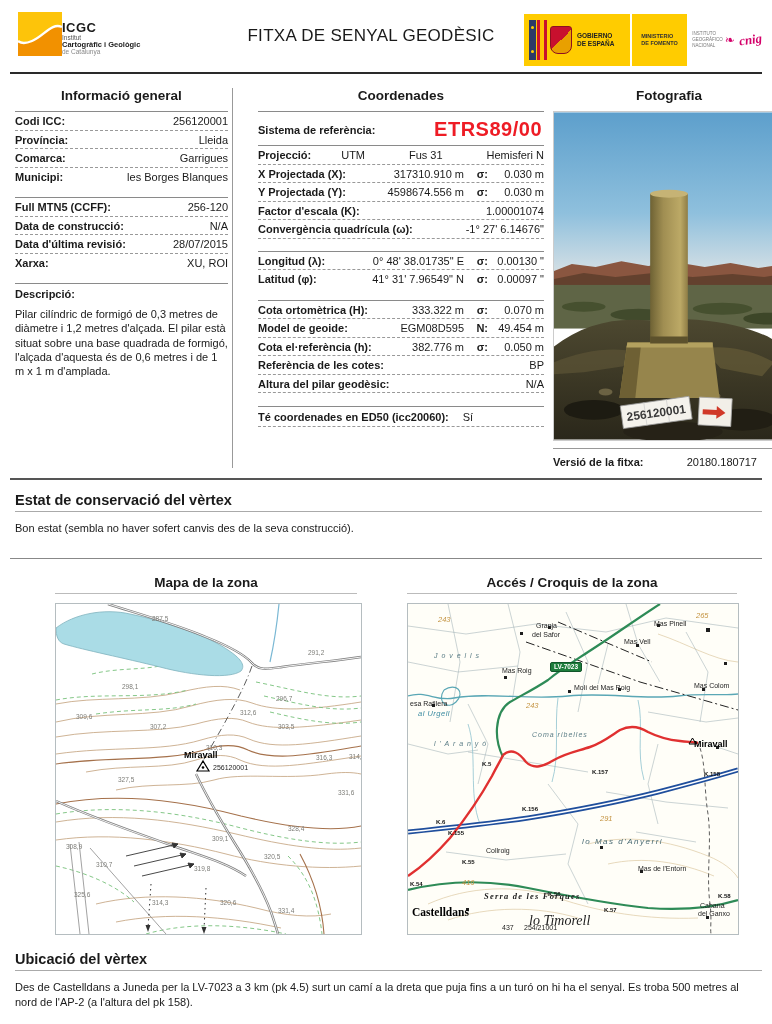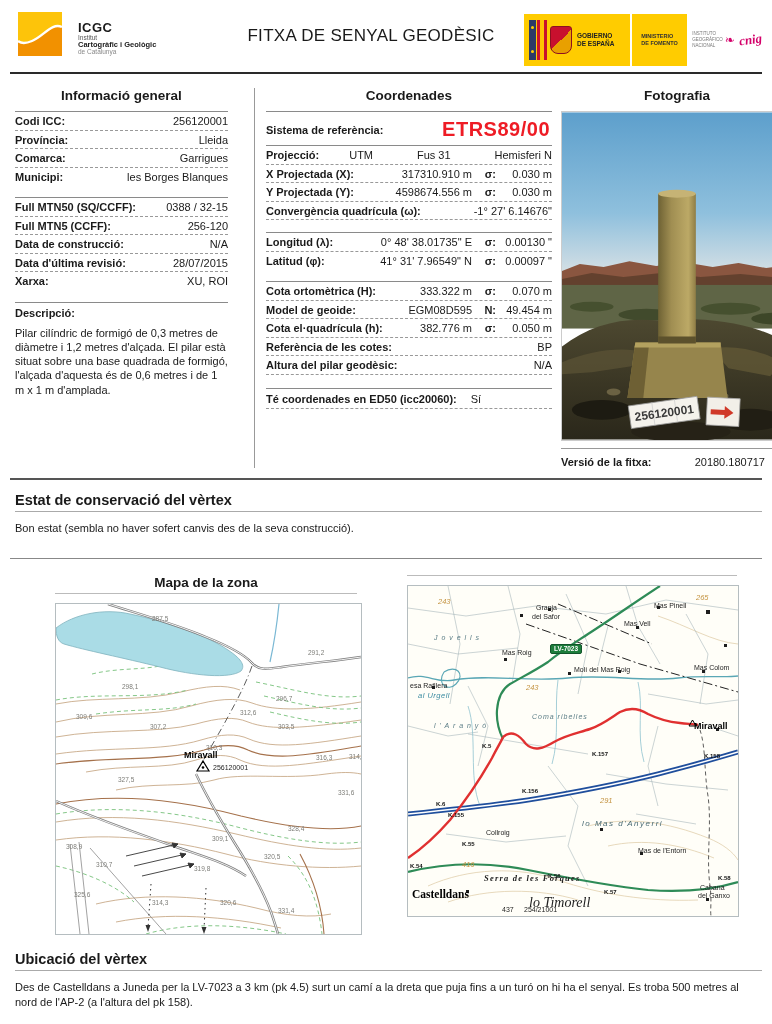--- a/index.html
+++ b/index.html
@@ -3,21 +3,21 @@
 <meta charset="utf-8">
 <style>
   html,body{margin:0;padding:0;background:#fff;}
   body{width:772px;font-family:"Liberation Sans",sans-serif;color:#1a1a1a;-webkit-font-smoothing:antialiased;}
   .page{position:relative;width:772px;height:1024px;background:#fff;overflow:hidden;}
 
   
   .hdr{display:flex;align-items:flex-start;padding:12px 10px 0 18px;}
   .logo-block{display:flex;width:200px;}
   .logo-mark{width:44px;height:44px;flex:none;}
-  .logo-text{margin-left:16px;line-height:1.05;margin-top:9px;}
+  .logo-text{margin-left:0;line-height:1.05;margin-top:9px;}
   .logo-acro{font-size:13px;font-weight:bold;letter-spacing:.5px;}
   .logo-l1{font-size:6.5px;color:#555;}
   .logo-l2{font-size:7.5px;font-weight:bold;}
   .logo-l3{font-size:6.5px;color:#888;}
   .title{flex:1;text-align:center;font-size:17px;font-weight:normal;letter-spacing:.3px;margin-top:14px;}
   .gov{width:238px;display:flex;margin-top:2px;}
   .gov-y{background:#ffcc00;display:flex;align-items:center;height:52px;}
   .gov-y1{width:118px;border-right:2px solid #fff;}
   .gov-y2{width:62px;justify-content:center;}
   .flagpole{width:7px;height:40px;background:#2b3a67;margin-left:5px;position:relative;}
@@ -28,21 +28,21 @@
   .min-txt{font-size:5.5px;font-weight:bold;line-height:1.3;color:#333;text-align:left;margin:0 auto;}
   .ign{flex:1;display:flex;align-items:center;padding-left:5px;}
   .ign-txt{font-size:4.5px;color:#777;line-height:1.3;}
   .cnig{font-family:"Liberation Serif",serif;font-style:italic;font-weight:bold;color:#d4006a;font-size:13px;margin-left:4px;transform:rotate(-8deg);}
   .cnig-swash{color:#d4006a;font-size:12px;margin-left:2px;}
   .hdr-rule{border-top:2px solid #2a2a2a;margin:6px 10px 0;}
 
   
   .cols{display:flex;padding:14px 10px 0 15px;}
   .col1{width:213px;flex:none;}
-  .col2{width:286px;flex:none;border-left:1.5px solid #999;margin-left:26px;padding-left:11px;}
+  .col2{width:286px;flex:none;border-left:1.5px solid #999;margin-left:4px;padding-left:25px;}
   .col3{width:232px;flex:none;margin-left:9px;}
   .colhead{font-size:13.5px;font-weight:bold;text-align:center;margin:0 0 8px;}
 
   .grp{border-top:1px solid #8a8a8a;}
   .grp + .grp{margin-top:12px;}
   .grp.tdash{border-bottom:1px dashed #999;}
   .trow{display:flex;align-items:baseline;padding:3px 0 2.5px;font-size:11px;}
   .trow + .trow{border-top:1px dashed #999;}
   .rl{font-weight:bold;white-space:nowrap;}
   .rv{flex:1;text-align:right;white-space:nowrap;}
@@ -169,24 +169,20 @@
               <span class="rl">Comarca:</span>
               <span class="rv">Garrigues</span>
             </div>
             <div class="trow">
               <span class="rl">Municipi:</span>
               <span class="rv">les Borges Blanques</span>
             </div>
           </div>
           <div class="grp">
             <div class="trow">
-              <span class="rl">Full MTN50 (SQ/CCFF):</span>
-              <span class="rv">0388  /  32-15</span>
-            </div>
-            <div class="trow">
               <span class="rl">Full MTN5 (CCFF):</span>
               <span class="rv">256-120</span>
             </div>
             <div class="trow">
               <span class="rl">Data de construcció:</span>
               <span class="rv">N/A</span>
             </div>
             <div class="trow">
               <span class="rl">Data d'última revisió:</span>
               <span class="rv">28/07/2015</span>
@@ -225,20 +221,24 @@
               <span class="sl">σ:</span>
               <span class="sv">0.030 m</span>
             </div>
             <div class="trow">
               <span class="rl">Y Projectada (Y):</span>
               <span class="rv">4598674.556 m</span>
               <span class="sl">σ:</span>
               <span class="sv">0.030 m</span>
             </div>
             <div class="trow">
+              <span class="rl">Factor d'escala (K):</span>
+              <span class="rv">1.00001074</span>
+            </div>
+            <div class="trow">
               <span class="rl">Convergència quadrícula (ω):</span>
               <span class="rv">-1° 27' 6.14676"</span>
             </div>
           </div>
           <div class="grp">
             <div class="trow">
               <span class="rl">Longitud (λ):</span>
               <span class="rv">0° 48' 38.01735" E</span>
               <span class="sl">σ:</span>
               <span class="sv">0.00130 "</span>
@@ -257,21 +257,21 @@
               <span class="sl">σ:</span>
               <span class="sv">0.070 m</span>
             </div>
             <div class="trow">
               <span class="rl">Model de geoide:</span>
               <span class="rv">EGM08D595</span>
               <span class="sl">N:</span>
               <span class="sv">49.454 m</span>
             </div>
             <div class="trow">
-              <span class="rl">Cota el·quadrícula (h):</span>
+              <span class="rl">Cota el·referència (h):</span>
               <span class="rv">382.776 m</span>
               <span class="sl">σ:</span>
               <span class="sv">0.050 m</span>
             </div>
             <div class="trow">
               <span class="rl">Referència de les cotes:</span>
               <span class="rv">BP</span>
             </div>
             <div class="trow">
               <span class="rl">Altura del pilar geodèsic:</span>
@@ -469,20 +469,21 @@
             <span class="map-label ml-elev" style="left: 138px; top: 262px;">319,8</span>
             <span class="map-label ml-elev" style="left: 18px; top: 288px;">325,6</span>
             <span class="map-label ml-elev" style="left: 96px; top: 296px;">314,3</span>
             <span class="map-label ml-elev" style="left: 164px; top: 296px;">320,6</span>
             <span class="map-label ml-elev" style="left: 222px; top: 304px;">331,4</span>
           </div>
       </div>
     </div>
 
     <div class="mapbox mb2">
+      <h3>Accés / Croquis de la zona</h3>
       <div class="map-underline"></div>
       <div class="mapwrap" style="width:330px;height:330px;">
         <svg viewBox="0 0 330 330" width="330" height="330">
           <rect width="330" height="330" fill="#fffef8"></rect>
 
           <g fill="none" stroke="#ddc9a2" stroke-width="0.7">
             <path d="M180,240 C220,230 260,236 300,252 C315,258 325,266 330,274"></path>
             <path d="M200,260 C236,252 272,258 306,272"></path>
             <path d="M20,300 C60,282 110,280 150,294 C190,308 240,316 290,314"></path>
             <path d="M40,316 C80,302 130,302 170,314"></path>

